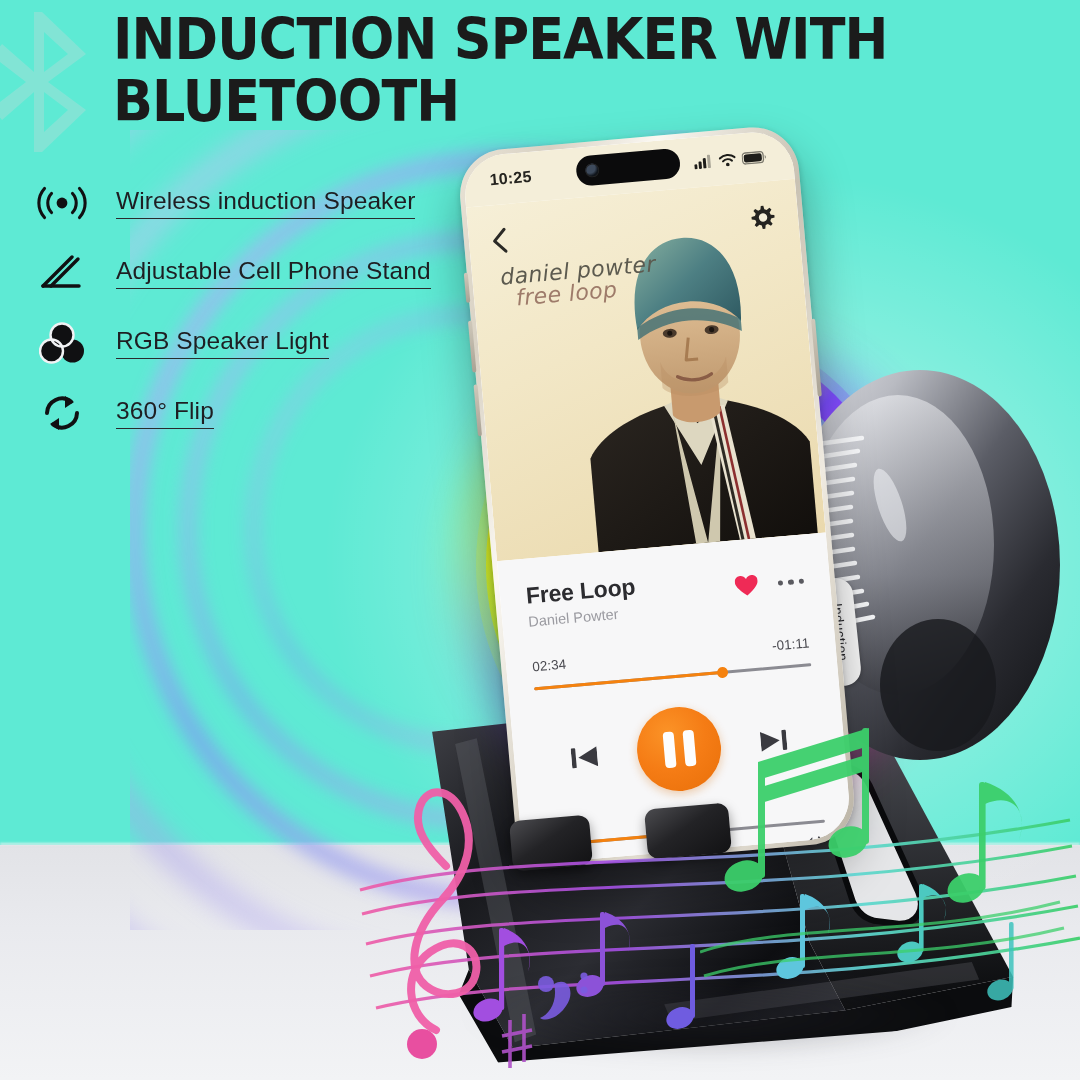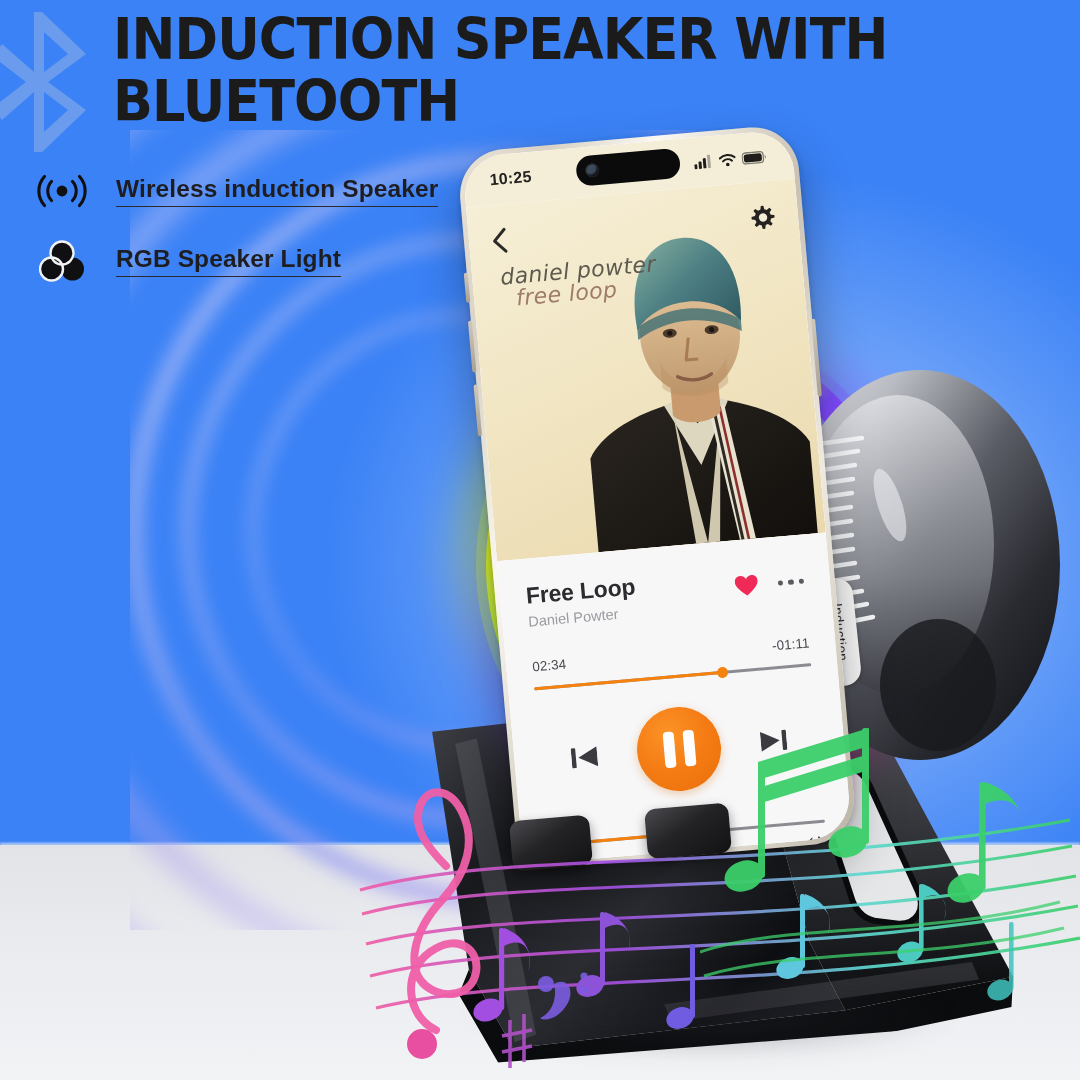--- a/index.html
+++ b/index.html
@@ -4,21 +4,21 @@
 <style>
   * { margin:0; padding:0; box-sizing:border-box; }
   html,body { width:1080px; height:1080px; overflow:hidden; }
   body {
     font-family:"Liberation Sans", sans-serif;
     background:#f0f1f3;
     position:relative;
   }
 
   
-  #stage { position:absolute; inset:0; overflow:hidden; background:#3b82f6; }
+  #stage { position:absolute; inset:0; overflow:hidden; background:#5eead4; }
   .bg-floor {
     position:absolute; left:0; right:0; top:845px; height:235px;
     background:linear-gradient(180deg,#e2e3e7 0%,#e9eaee 35%,#f2f3f5 100%);
   }
   .bg-horizon {
     position:absolute; left:0; right:0; top:843px; height:3px;
     background:linear-gradient(180deg,rgba(255,255,255,.85),rgba(210,212,218,.5));
     filter:blur(1.2px);
   }
   .bg-vignette {
@@ -57,21 +57,21 @@
     pointer-events:none;
     background:
       repeating-linear-gradient(90deg,
         rgba(241,242,244,0) 0px, rgba(241,242,244,0) 9px,
         rgba(241,242,244,.85) 9px, rgba(241,242,244,.85) 11px);
     mix-blend-mode:normal;
     opacity:.0;
   }
 
   
-  .features { position:absolute; left:34px; top:156px; z-index:30;font-weight:bold; }
+  .features { position:absolute; left:34px; top:168px; z-index:30; }
   .feat-row {
     display:flex; align-items:center;
     height:70px;
   }
   .feat-ico {
     width:56px; height:46px; flex:none;
     display:flex; align-items:center; justify-content:center;
     margin-right:26px;
   }
   .feat-ico svg { display:block; }
@@ -295,34 +295,55 @@
           <path d="M14.5 7.5 A14 14 0 0 0 14.5 26.5" stroke="#101012" stroke-width="3.1" fill="none" stroke-linecap="round"></path>
           <path d="M35.5 7.5 A14 14 0 0 1 35.5 26.5" stroke="#101012" stroke-width="3.1" fill="none" stroke-linecap="round"></path>
           <path d="M7.5 2.5 A21.5 21.5 0 0 0 7.5 31.5" stroke="#101012" stroke-width="3.1" fill="none" stroke-linecap="round"></path>
           <path d="M42.5 2.5 A21.5 21.5 0 0 1 42.5 31.5" stroke="#101012" stroke-width="3.1" fill="none" stroke-linecap="round"></path>
         </svg>
       </span>
       <span class="feat-txt">Wireless induction Speaker</span>
     </div>
 
 
+    <div class="feat-row">
+      <span class="feat-ico">
+        <svg width="48" height="36" viewBox="0 0 48 36">
+          <path d="M5 31 L41 31" stroke="#101012" stroke-width="3.4" stroke-linecap="round"></path>
+          <path d="M5 31 L34 2" stroke="#101012" stroke-width="3.4" stroke-linecap="round"></path>
+          <path d="M13 31 L40 4" stroke="#101012" stroke-width="3.4" stroke-linecap="round"></path>
+        </svg>
+      </span>
+      <span class="feat-txt">Adjustable Cell Phone Stand</span>
+    </div>
 
     <div class="feat-row">
       <span class="feat-ico">
         <svg width="46" height="42" viewBox="0 0 46 42">
           <circle cx="23" cy="13" r="11.5" fill="#101012"></circle>
           <circle cx="12.5" cy="29" r="11.5" fill="#101012"></circle>
           <circle cx="33.5" cy="29" r="11.5" fill="#101012"></circle>
           <circle cx="23" cy="13" r="11.5" fill="none" stroke="#f1f2f4" stroke-width="2.4"></circle>
           <circle cx="12.5" cy="29" r="11.5" fill="none" stroke="#f1f2f4" stroke-width="2.4"></circle>
         </svg>
       </span>
       <span class="feat-txt">RGB Speaker Light</span>
     </div>
 
+    <div class="feat-row">
+      <span class="feat-ico">
+        <svg width="44" height="42" viewBox="0 0 44 42">
+          <path d="M7 21 A15 15 0 0 1 31 9.5" stroke="#101012" stroke-width="4" fill="none" stroke-linecap="round"></path>
+          <path d="M37 21 A15 15 0 0 1 13 32.5" stroke="#101012" stroke-width="4" fill="none" stroke-linecap="round"></path>
+          <path d="M25 4 L34 10 L25 16 Z" fill="#101012"></path>
+          <path d="M19 38 L10 32 L19 26 Z" fill="#101012"></path>
+        </svg>
+      </span>
+      <span class="feat-txt">360° Flip</span>
+    </div>
 
   </div>
 
   <div class="waves">
     <svg viewBox="0 0 860 800">
       <defs>
         <linearGradient id="wv1" x1="0" y1="0" x2="1" y2="1">
           <stop offset="0%" stop-color="#b9c6f7"></stop>
           <stop offset="45%" stop-color="#7f9cf2"></stop>
           <stop offset="100%" stop-color="#c6a8ef"></stop>

